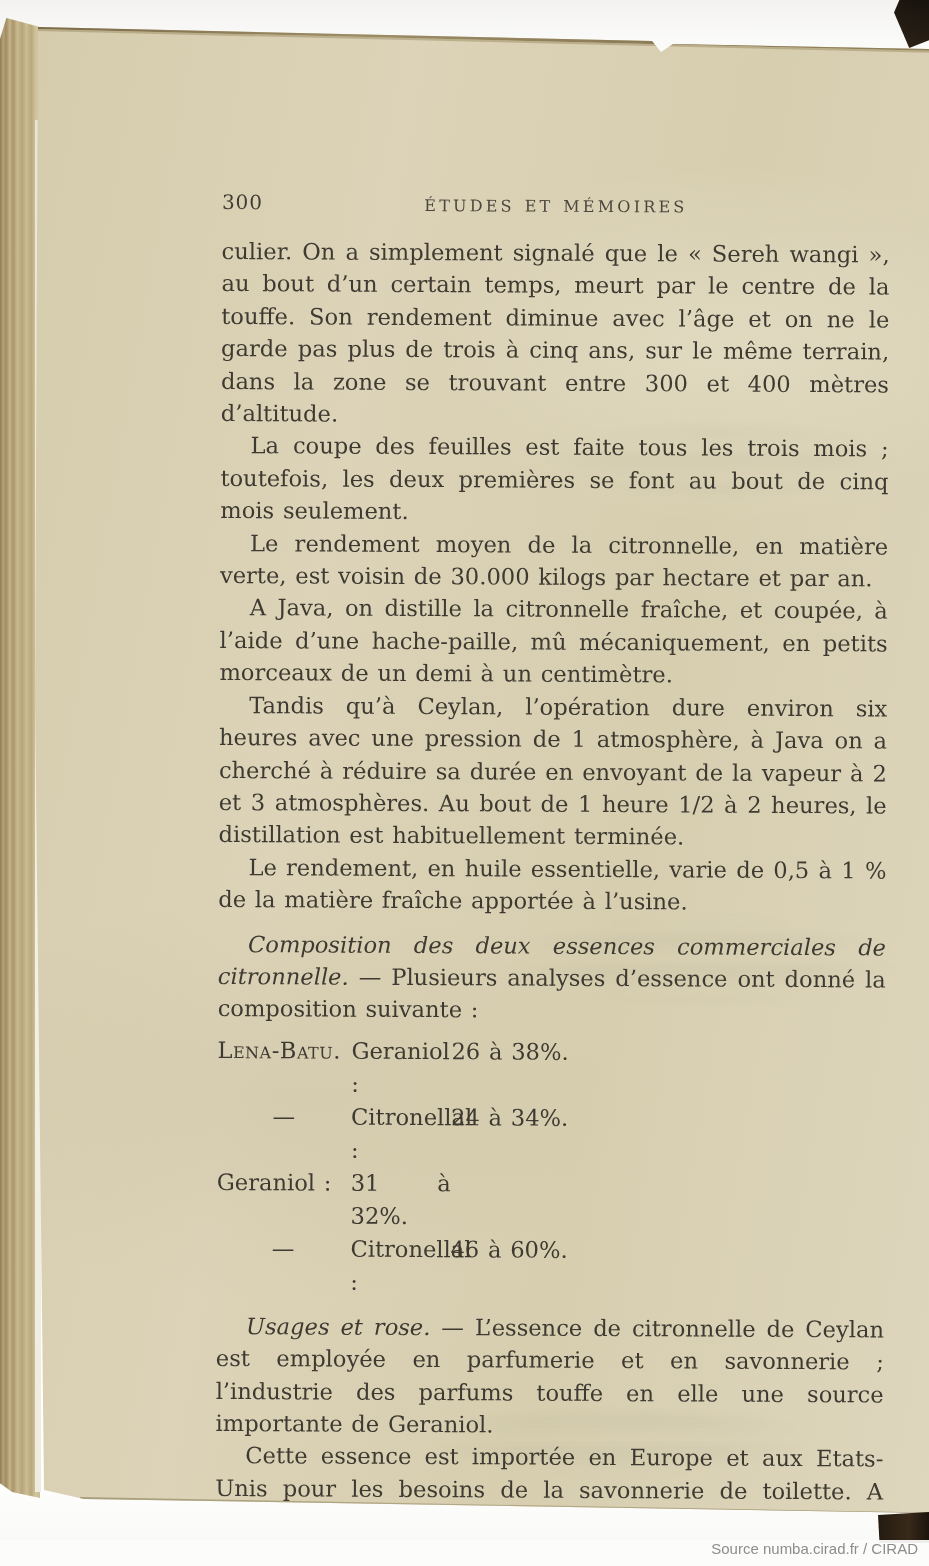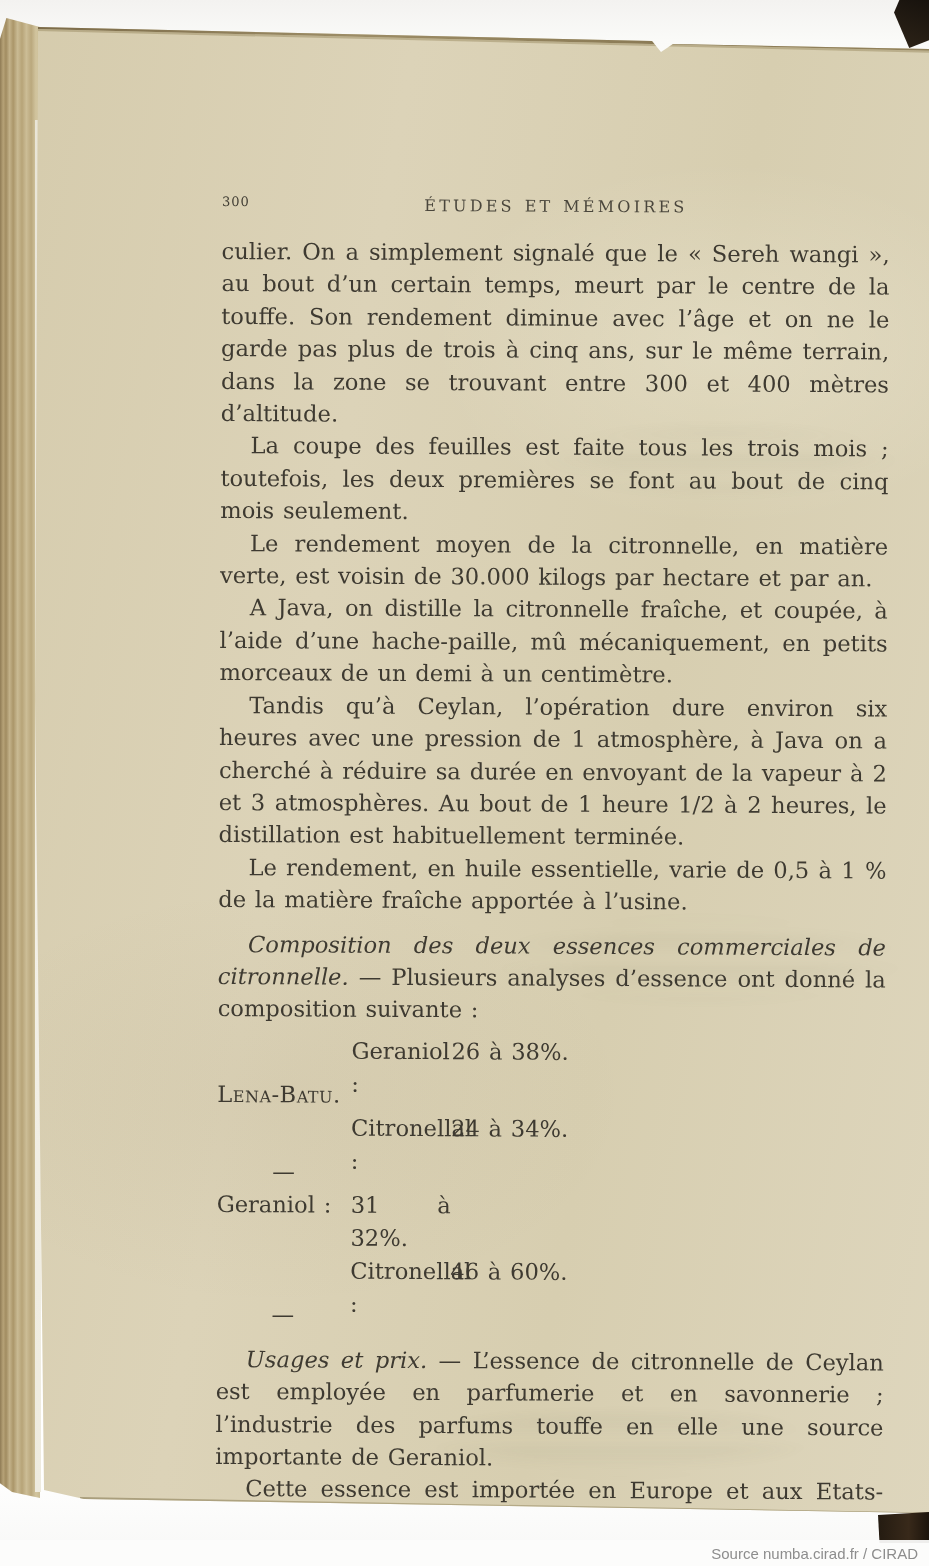--- a/index.html
+++ b/index.html
@@ -74,55 +74,55 @@
     position: absolute; left: 222px; top: 186px; width: 668px;
     color: #3e3a31;
     font-size: 22.6px; line-height: 32.4px;
     text-align: justify;
     word-spacing: 1.6px;
     transform: rotate(0.3deg); transform-origin: 0 0;
   }
   .header-row { position: relative; height: 22px; margin-bottom: 27px; }
   .page-number {
     position: absolute; left: 0; top: 0;
-    font-size: 13px; letter-spacing: 1px; color: #413d34;
+    font-size: 20px; letter-spacing: 1px; color: #413d34;
   }
   .running-header {
     text-align: center;
     font-size: 16px; letter-spacing: 3.2px; color: #4a463c;
     padding-top: 3px;
   }
   p { margin: 0; }
   p.indent { text-indent: 30px; }
   .lead-italic { font-style: italic; }
   .sp-before { margin-top: 12px; }
 
   .comp-table { margin: 9px 0 8px 0; line-height: 33px; }
   .comp-row { display: grid; grid-template-columns: 134px 100px 1fr; }
-  .comp-name { font-variant: small-caps; letter-spacing: 0.5px; margin-top: 44px; }
+  .comp-name { font-variant: small-caps; letter-spacing: 0.5px; }
   .comp-name.dash { text-align: center; font-variant: normal; }
   .comp-value { padding-left: 0; }
 
   
   .corner-tr {
     position: absolute; right: 0; top: 0; width: 38px; height: 48px;
     background: linear-gradient(200deg, #17120d, #2e2418);
     clip-path: polygon(22% 0%, 100% 0%, 100% 84%, 48% 100%, 8% 26%);
   }
   .corner-br {
     position: absolute; left: 878px; top: 1512px; width: 51px; height: 31px;
     background: linear-gradient(90deg, #241b11, #38291a 60%, #1c140c);
     clip-path: polygon(0% 10%, 100% 0%, 100% 100%, 3% 100%);
   }
 
   
   .credit-bar {
     position: absolute; left: 0; bottom: 0; width: 929px; height: 26px;
     background: rgba(252,252,251,0.94);
-    display: flex; align-items: center; justify-content: flex-end;
+    display: flex; align-items: flex-start; justify-content: flex-end;
     box-sizing: border-box; padding-right: 11px;
     font-family: "Liberation Sans", sans-serif;
     font-size: 15px; color: #8d8d8d;
   }
 </style>
 </head>
 <body>
 
 <div class="backdrop"></div>
 
@@ -169,21 +169,21 @@
         <span class="comp-value">31 à 32%.</span>
       </div>
       <div class="comp-row">
         <span class="comp-name dash">—</span>
         <span class="comp-compound">Citronellal :</span>
         <span class="comp-value">46 à 60%.</span>
       </div>
     </div>
 
     <p class="indent sp-before">
-      <span class="lead-italic">Usages et prix.</span><span> — L’essence de citronnelle de Ceylan est employée en parfumerie et en savonnerie ; l’industrie des parfums touffe en elle une source importante de Geraniol.</span>
+      <span class="lead-italic">Usages et rose.</span><span> — L’essence de citronnelle de Ceylan est employée en parfumerie et en savonnerie ; l’industrie des parfums touffe en elle une source importante de Geraniol.</span>
     </p>
 
     <p class="indent">Cette essence est importée en Europe et aux Etats-Unis pour les besoins de la savonnerie de toilette. A cause de son odeur très persistante, elle a toujours permis d’obtenir des savons fortement parfumés. Le Géraniol étant l’élément prédominant dans cette essence, c’est pour la préparation de parfums grossiers, à la rose, que cette essence est surtout utilisée.</p>
 
   </div>
 </div>
 
 <div class="corner-tr"></div>
 <div class="corner-br"></div>
 

